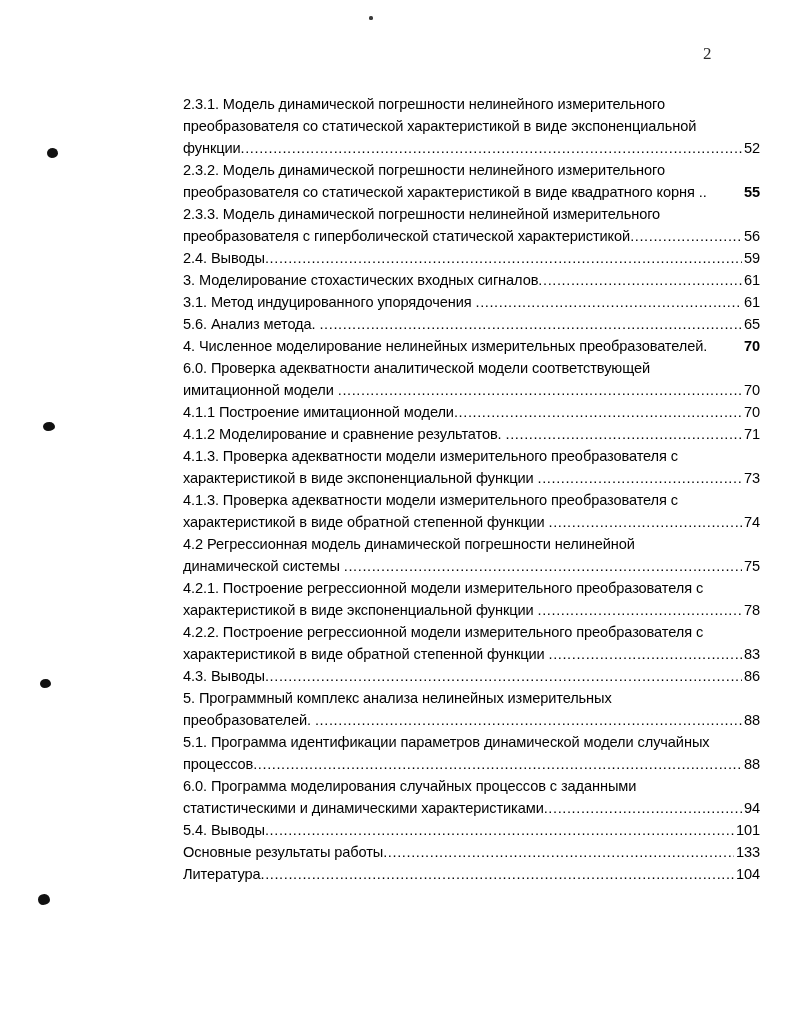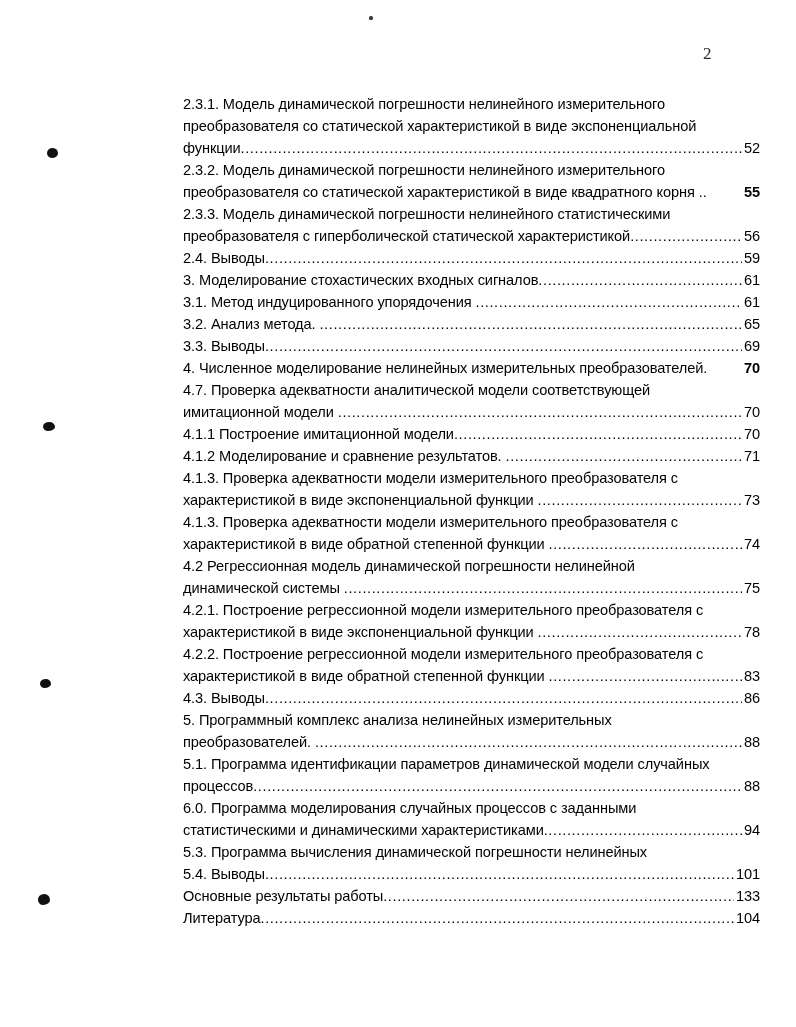--- a/index.html
+++ b/index.html
@@ -100,50 +100,48 @@
 <div id="page">
 
   <div id="folio">2</div>
 
   <div id="toc">
       <div class="toc-line"><span class="txt">2.3.1. Модель динамической погрешности нелинейного измерительного</span><span class="spacer"></span></div>
       <div class="toc-line"><span class="txt">преобразователя со статической характеристикой в виде экспоненциальной</span><span class="spacer"></span></div>
       <div class="toc-line"><span class="txt">функции</span><span class="leader"></span><span class="pnum gap">52</span></div>
       <div class="toc-line"><span class="txt">2.3.2. Модель динамической погрешности нелинейного измерительного</span><span class="spacer"></span></div>
       <div class="toc-line"><span class="txt">преобразователя со статической характеристикой в виде квадратного корня ..</span><span class="spacer"></span><span class="pnum tight">55</span></div>
-      <div class="toc-line"><span class="txt">2.3.3. Модель динамической погрешности нелинейного статистическими</span><span class="spacer"></span></div>
+      <div class="toc-line"><span class="txt">2.3.3. Модель динамической погрешности нелинейной измерительного</span><span class="spacer"></span></div>
       <div class="toc-line"><span class="txt">преобразователя с гиперболической статической характеристикой</span><span class="leader"></span><span class="pnum gap">56</span></div>
       <div class="toc-line"><span class="txt">2.4. Выводы</span><span class="leader"></span><span class="pnum gap">59</span></div>
       <div class="toc-line"><span class="txt">3. Моделирование стохастических входных сигналов</span><span class="leader"></span><span class="pnum gap">61</span></div>
       <div class="toc-line"><span class="txt">3.1. Метод индуцированного упорядочения </span><span class="leader"></span><span class="pnum gap">61</span></div>
-      <div class="toc-line"><span class="txt">3.2. Анализ метода. </span><span class="leader"></span><span class="pnum gap">65</span></div>
-      <div class="toc-line"><span class="txt">3.3. Выводы</span><span class="leader"></span><span class="pnum gap">69</span></div>
+      <div class="toc-line"><span class="txt">5.6. Анализ метода. </span><span class="leader"></span><span class="pnum gap">65</span></div>
       <div class="toc-line"><span class="txt">4. Численное моделирование нелинейных измерительных преобразователей.</span><span class="spacer"></span><span class="pnum tight">70</span></div>
-      <div class="toc-line"><span class="txt">4.7. Проверка адекватности аналитической модели соответствующей</span><span class="spacer"></span></div>
+      <div class="toc-line"><span class="txt">6.0. Проверка адекватности аналитической модели соответствующей</span><span class="spacer"></span></div>
       <div class="toc-line"><span class="txt">имитационной модели </span><span class="leader"></span><span class="pnum gap">70</span></div>
       <div class="toc-line"><span class="txt">4.1.1 Построение имитационной модели</span><span class="leader"></span><span class="pnum gap">70</span></div>
       <div class="toc-line"><span class="txt">4.1.2 Моделирование и сравнение результатов. </span><span class="leader"></span><span class="pnum gap">71</span></div>
       <div class="toc-line"><span class="txt">4.1.3. Проверка адекватности модели измерительного преобразователя с</span><span class="spacer"></span></div>
       <div class="toc-line"><span class="txt">характеристикой в виде экспоненциальной функции </span><span class="leader"></span><span class="pnum gap">73</span></div>
       <div class="toc-line"><span class="txt">4.1.3. Проверка адекватности модели измерительного преобразователя с</span><span class="spacer"></span></div>
       <div class="toc-line"><span class="txt">характеристикой в виде обратной степенной функции </span><span class="leader"></span><span class="pnum gap">74</span></div>
       <div class="toc-line"><span class="txt">4.2 Регрессионная модель динамической погрешности нелинейной</span><span class="spacer"></span></div>
       <div class="toc-line"><span class="txt">динамической системы </span><span class="leader"></span><span class="pnum gap">75</span></div>
       <div class="toc-line"><span class="txt">4.2.1. Построение регрессионной модели измерительного преобразователя с</span><span class="spacer"></span></div>
       <div class="toc-line"><span class="txt">характеристикой в виде экспоненциальной функции </span><span class="leader"></span><span class="pnum gap">78</span></div>
       <div class="toc-line"><span class="txt">4.2.2. Построение регрессионной модели измерительного преобразователя с</span><span class="spacer"></span></div>
       <div class="toc-line"><span class="txt">характеристикой в виде обратной степенной функции </span><span class="leader"></span><span class="pnum gap">83</span></div>
       <div class="toc-line"><span class="txt">4.3. Выводы</span><span class="leader"></span><span class="pnum gap">86</span></div>
       <div class="toc-line"><span class="txt">5. Программный комплекс анализа нелинейных измерительных</span><span class="spacer"></span></div>
       <div class="toc-line"><span class="txt">преобразователей. </span><span class="leader"></span><span class="pnum gap">88</span></div>
       <div class="toc-line"><span class="txt">5.1. Программа идентификации параметров динамической модели случайных</span><span class="spacer"></span></div>
       <div class="toc-line"><span class="txt">процессов</span><span class="leader"></span><span class="pnum gap">88</span></div>
       <div class="toc-line"><span class="txt">6.0. Программа моделирования случайных процессов с заданными</span><span class="spacer"></span></div>
       <div class="toc-line"><span class="txt">статистическими и динамическими характеристиками</span><span class="leader"></span><span class="pnum gap">94</span></div>
-      <div class="toc-line"><span class="txt">5.3. Программа вычисления динамической погрешности нелинейных</span><span class="spacer"></span></div>
       <div class="toc-line"><span class="txt">5.4. Выводы</span><span class="leader"></span><span class="pnum gap">101</span></div>
       <div class="toc-line"><span class="txt">Основные результаты работы</span><span class="leader"></span><span class="pnum gap">133</span></div>
       <div class="toc-line"><span class="txt">Литература</span><span class="leader"></span><span class="pnum gap">104</span></div>
     </div>
 
   <div class="blot" style="left: 47px; top: 148px; width: 11px; height: 10px;"></div>
   <div class="blot" style="left: 43px; top: 422px; width: 12px; height: 9px;"></div>
   <div class="blot" style="left: 40px; top: 679px; width: 11px; height: 9px;"></div>
   <div class="blot" style="left: 38px; top: 894px; width: 12px; height: 11px;"></div>
   <div class="speck" style="left: 369px; top: 16px; width: 4px; height: 4px;"></div>

